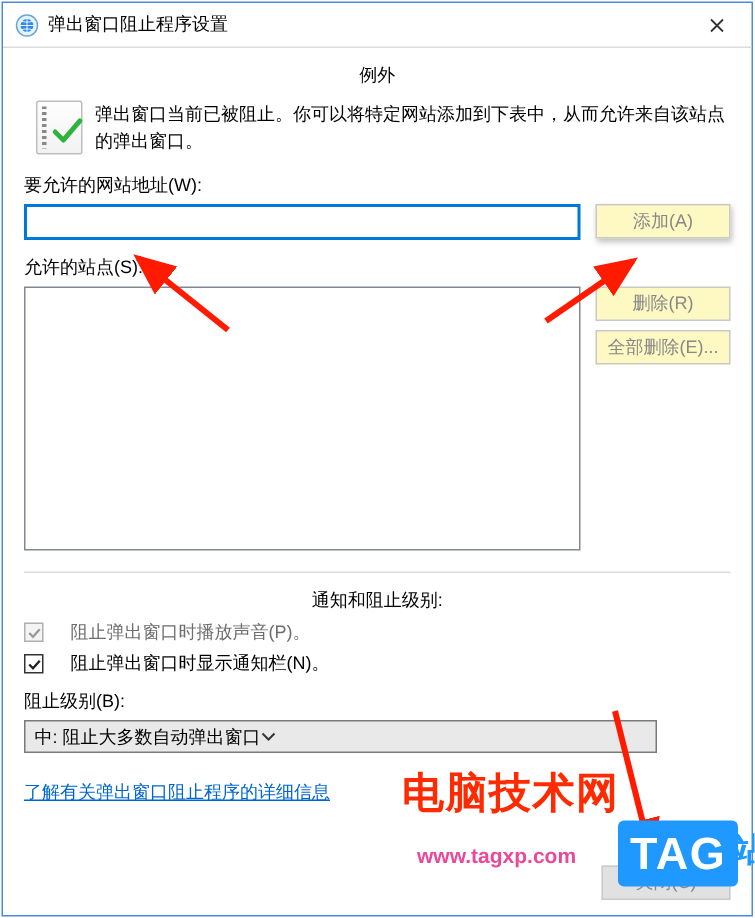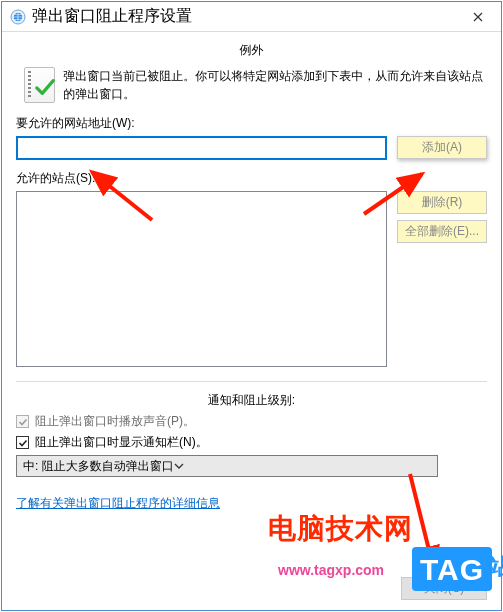--- a/index.html
+++ b/index.html
@@ -1,39 +1,39 @@
 <!DOCTYPE html>
 <html><head>
 <meta charset="utf-8">
 <style>
   * { box-sizing: border-box; margin: 0; padding: 0; }
   html, body { width: 503px; height: 612px; overflow: hidden; font-family: "Microsoft YaHei", "Segoe UI", sans-serif; font-size: 12px; background: #fff; }
   .window { width: 501px; height: 610px; border: 1px solid #4a8cd6; margin: 1px; position: relative; background: #fff; }
   .titlebar { height: 30px; border-bottom: 1px solid #dcdcdc; display: flex; align-items: center; padding: 0 0 0 8px; }
   .titlebar .ticon { width: 16px; height: 16px; margin-right: 6px; }
-  .titlebar .ttitle { flex: 1; font-size: 16px; }
+  .titlebar .ttitle { flex: 1; font-size: 12px; }
   .titlebar .close { width: 46px; height: 30px; display: flex; align-items: center; justify-content: center; }
   .titlebar .close svg { width: 10px; height: 10px; }
   .content { position: absolute; top: 30px; left: 0; right: 0; bottom: 0; padding: 10px 14px 8px 14px; }
   .section-label { font-size: 12px; color: #000; margin-bottom: 4px; text-align: center; }
   .info-row { display: flex; margin: 6px 0 12px 0; }
   .notebook { width: 36px; height: 36px; margin: 2px 8px 0 8px; background: linear-gradient(#fefefe,#f2f2f2); border: 1px solid #bdbdbd; border-radius: 2px; position: relative; }
   .notebook::before { content:""; position:absolute; left:3px; top:3px; width:3px; height:28px; background:repeating-linear-gradient(#888 0 2px, transparent 2px 4px);}
   .notebook .check { position:absolute; left:9px; top:8px; width:22px; height:22px; }
   .info-text { font-size: 12px; line-height: 1.5; padding-top: 2px; }
   .field-label { font-size: 12px; margin: 4px 0 4px 0; }
   .row-input { display:flex; gap:10px; margin-bottom: 10px; }
   .url-input { flex:1; height: 24px; border: 2px solid #0078d7; padding: 0 4px; font-size: 12px; outline:none; }
   .side-btn { width: 90px; height: 23px; background:#fef9c3; border:1px solid #c9c9c9; color:#888; font-size:12px; display:flex; align-items:center; justify-content:center; }
   .side-btn.shadow { box-shadow: 1px 2px 4px rgba(0,0,0,0.25); }
   .list-row { display:flex; gap:10px;justify-content:space-between; }
   .listbox { flex:1; height: 176px; border:1px solid #828790; background:#fff; }
   .btn-col { width: 90px; display:flex; flex-direction:column; gap:6px; }
   .hr { height:1px; background:#dcdcdc; margin: 14px 0 10px 0; }
-  .cb-row { display:flex; align-items:center; gap:6px; margin: 4px 0; font-size:12px; }
+  .cb-row { display:flex; align-items:center; gap:18px; margin: 4px 0; font-size:12px; }
   .cb { width:13px; height:13px; border:1px solid #333; display:inline-flex; align-items:center; justify-content:center; background:#fff; }
   .cb.disabled { border-color:#b0b0b0; background:#f4f4f4; }
   .cb svg { width:10px; height:10px; }
   .cb.disabled svg path { stroke:#9a9a9a; }
   .select-row { margin-top:4px; }
   .select { width: 422px; height:22px; border:1px solid #7a7a7a; background:#e9e9e9; display:flex; align-items:center; justify-content:flex-start; padding: 0 4px 0 6px; font-size:12px; }
   .select .chev { width:10px; height:10px; }
   .link { color:#0066cc; text-decoration: underline; font-size:12px; margin-top: 18px; display:inline-block; }
   .bottom-btn { position:absolute; right:14px; bottom:10px; width:86px; height:23px; border:1px solid #c9c9c9; background:#e1e1e1; color:#888; font-size:12px; display:flex; align-items:center; justify-content:center; }
   
@@ -101,20 +101,21 @@
     </div>
     <div class="cb-row">
       <span class="cb">
           <svg viewBox="0 0 10 10">
             <path d="M1.5 5 L4 7.5 L8.5 2.5" stroke="#222" stroke-width="1.6" fill="none"></path>
           </svg>
         </span>
       <span>阻止弹出窗口时显示通知栏(N)。</span>
     </div>
 
+    <div class="field-label" style="margin-top:8px">阻止级别(B):</div>
     <div class="select-row">
       <div class="select">
         <span>中: 阻止大多数自动弹出窗口</span>
         <svg class="chev" viewBox="0 0 10 10">
             <path d="M1 3 L5 7 L9 3" stroke="#333" stroke-width="1.3" fill="none"></path>
           </svg>
       </div>
     </div>
 
     <a class="link" href="#">了解有关弹出窗口阻止程序的详细信息</a>

